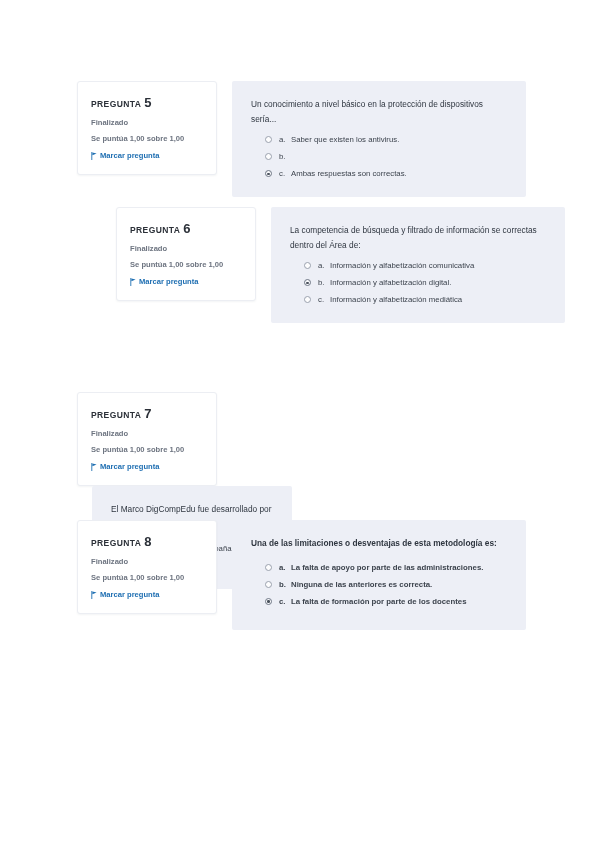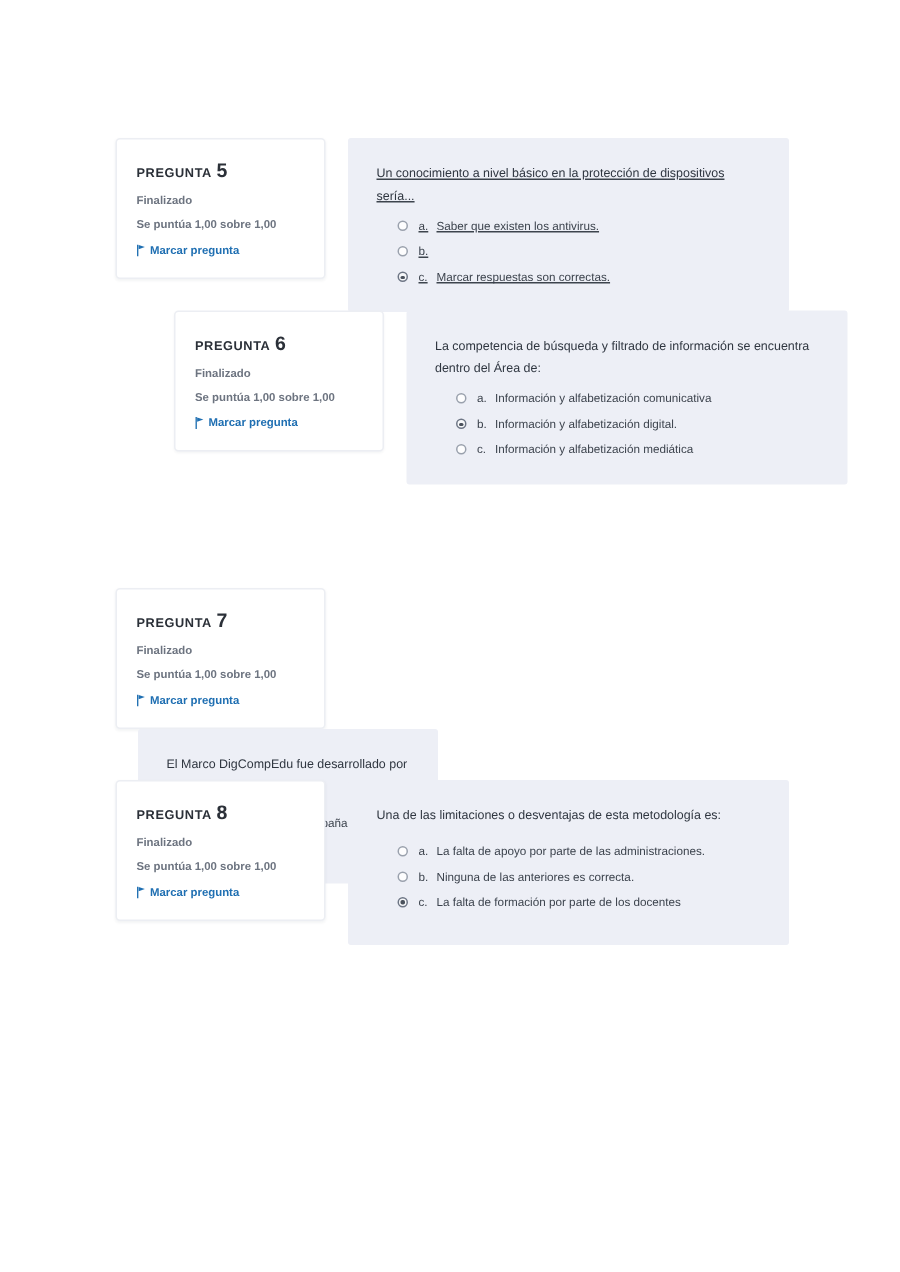--- a/index.html
+++ b/index.html
@@ -150,53 +150,53 @@
   }
   .opt-text {
     flex: 1 1 auto;
   }
 </style>
 </head>
 <body>
 
 <div class="page">
 
-  <div class="qblock" style="top:92px;">
+  <div class="qblock" style="top:81px;">
     <div class="qinfo">
       <div class="qinfo-title">
         <span>PREGUNTA</span><span class="qnum">5</span>
       </div>
       <div class="qinfo-state">Finalizado</div>
       <div class="qinfo-grade">Se puntúa 1,00 sobre 1,00</div>
       <div class="qinfo-flag">
         <span class="flag-icon">
           <svg viewBox="0 0 6 8" width="6" height="8">
               <path d="M0.8 0 L0.8 8" stroke="#1f6fb2" stroke-width="0.9" fill="none"></path>
               <path d="M1.4 0.4 L5.6 1.6 L1.4 3.2 Z" fill="#1f6fb2"></path>
             </svg>
         </span>
         <span class="qinfo-flag-label">Marcar pregunta</span>
       </div>
     </div>
-    <div class="qpanel" style="min-height:92px;text-decoration:underline;">
+    <div class="qpanel" style="min-height:92px;">
       <p class="qtext">Un conocimiento a nivel básico en la protección de dispositivos sería...</p>
       <ul class="qoptions">
         <li class="qoption">
           <span class="radio"></span>
           <span class="opt-letter">a.</span>
           <span class="opt-text">Saber que existen los antivirus.</span>
         </li>
         <li class="qoption">
           <span class="radio"></span>
           <span class="opt-letter">b.</span>
         </li>
         <li class="qoption">
           <span class="radio checked"></span>
           <span class="opt-letter">c.</span>
-          <span class="opt-text">Marcar respuestas son correctas.</span>
+          <span class="opt-text">Ambas respuestas son correctas.</span>
         </li>
       </ul>
     </div>
   </div>
 
   <div class="qblock" style="top:207px;padding-left:39px;">
     <div class="qinfo">
       <div class="qinfo-title">
         <span>PREGUNTA</span><span class="qnum">6</span>
       </div>
@@ -206,21 +206,21 @@
         <span class="flag-icon">
           <svg viewBox="0 0 6 8" width="6" height="8">
               <path d="M0.8 0 L0.8 8" stroke="#1f6fb2" stroke-width="0.9" fill="none"></path>
               <path d="M1.4 0.4 L5.6 1.6 L1.4 3.2 Z" fill="#1f6fb2"></path>
             </svg>
         </span>
         <span class="qinfo-flag-label">Marcar pregunta</span>
       </div>
     </div>
     <div class="qpanel" style="min-height:109px;">
-      <p class="qtext">La competencia de búsqueda y filtrado de información se encuentra dentro del Área de:</p>
+      <p class="qtext">La competencia de búsqueda y filtrado de información se correctas dentro del Área de:</p>
       <ul class="qoptions">
         <li class="qoption">
           <span class="radio"></span>
           <span class="opt-letter">a.</span>
           <span class="opt-text">Información y alfabetización comunicativa</span>
         </li>
         <li class="qoption">
           <span class="radio checked"></span>
           <span class="opt-letter">b.</span>
           <span class="opt-text">Información y alfabetización digital.</span>
@@ -282,21 +282,21 @@
       <div class="qinfo-flag">
         <span class="flag-icon">
           <svg viewBox="0 0 6 8" width="6" height="8">
               <path d="M0.8 0 L0.8 8" stroke="#1f6fb2" stroke-width="0.9" fill="none"></path>
               <path d="M1.4 0.4 L5.6 1.6 L1.4 3.2 Z" fill="#1f6fb2"></path>
             </svg>
         </span>
         <span class="qinfo-flag-label">Marcar pregunta</span>
       </div>
     </div>
-    <div class="qpanel" style="min-height:110px;">
+    <div class="qpanel" style="min-height:110px;font-weight:bold;">
       <p class="qtext">Una de las limitaciones o desventajas de esta metodología es:</p>
       <ul class="qoptions" style="margin-top:12px;">
         <li class="qoption">
           <span class="radio"></span>
           <span class="opt-letter">a.</span>
           <span class="opt-text">La falta de apoyo por parte de las administraciones.</span>
         </li>
         <li class="qoption">
           <span class="radio"></span>
           <span class="opt-letter">b.</span>

